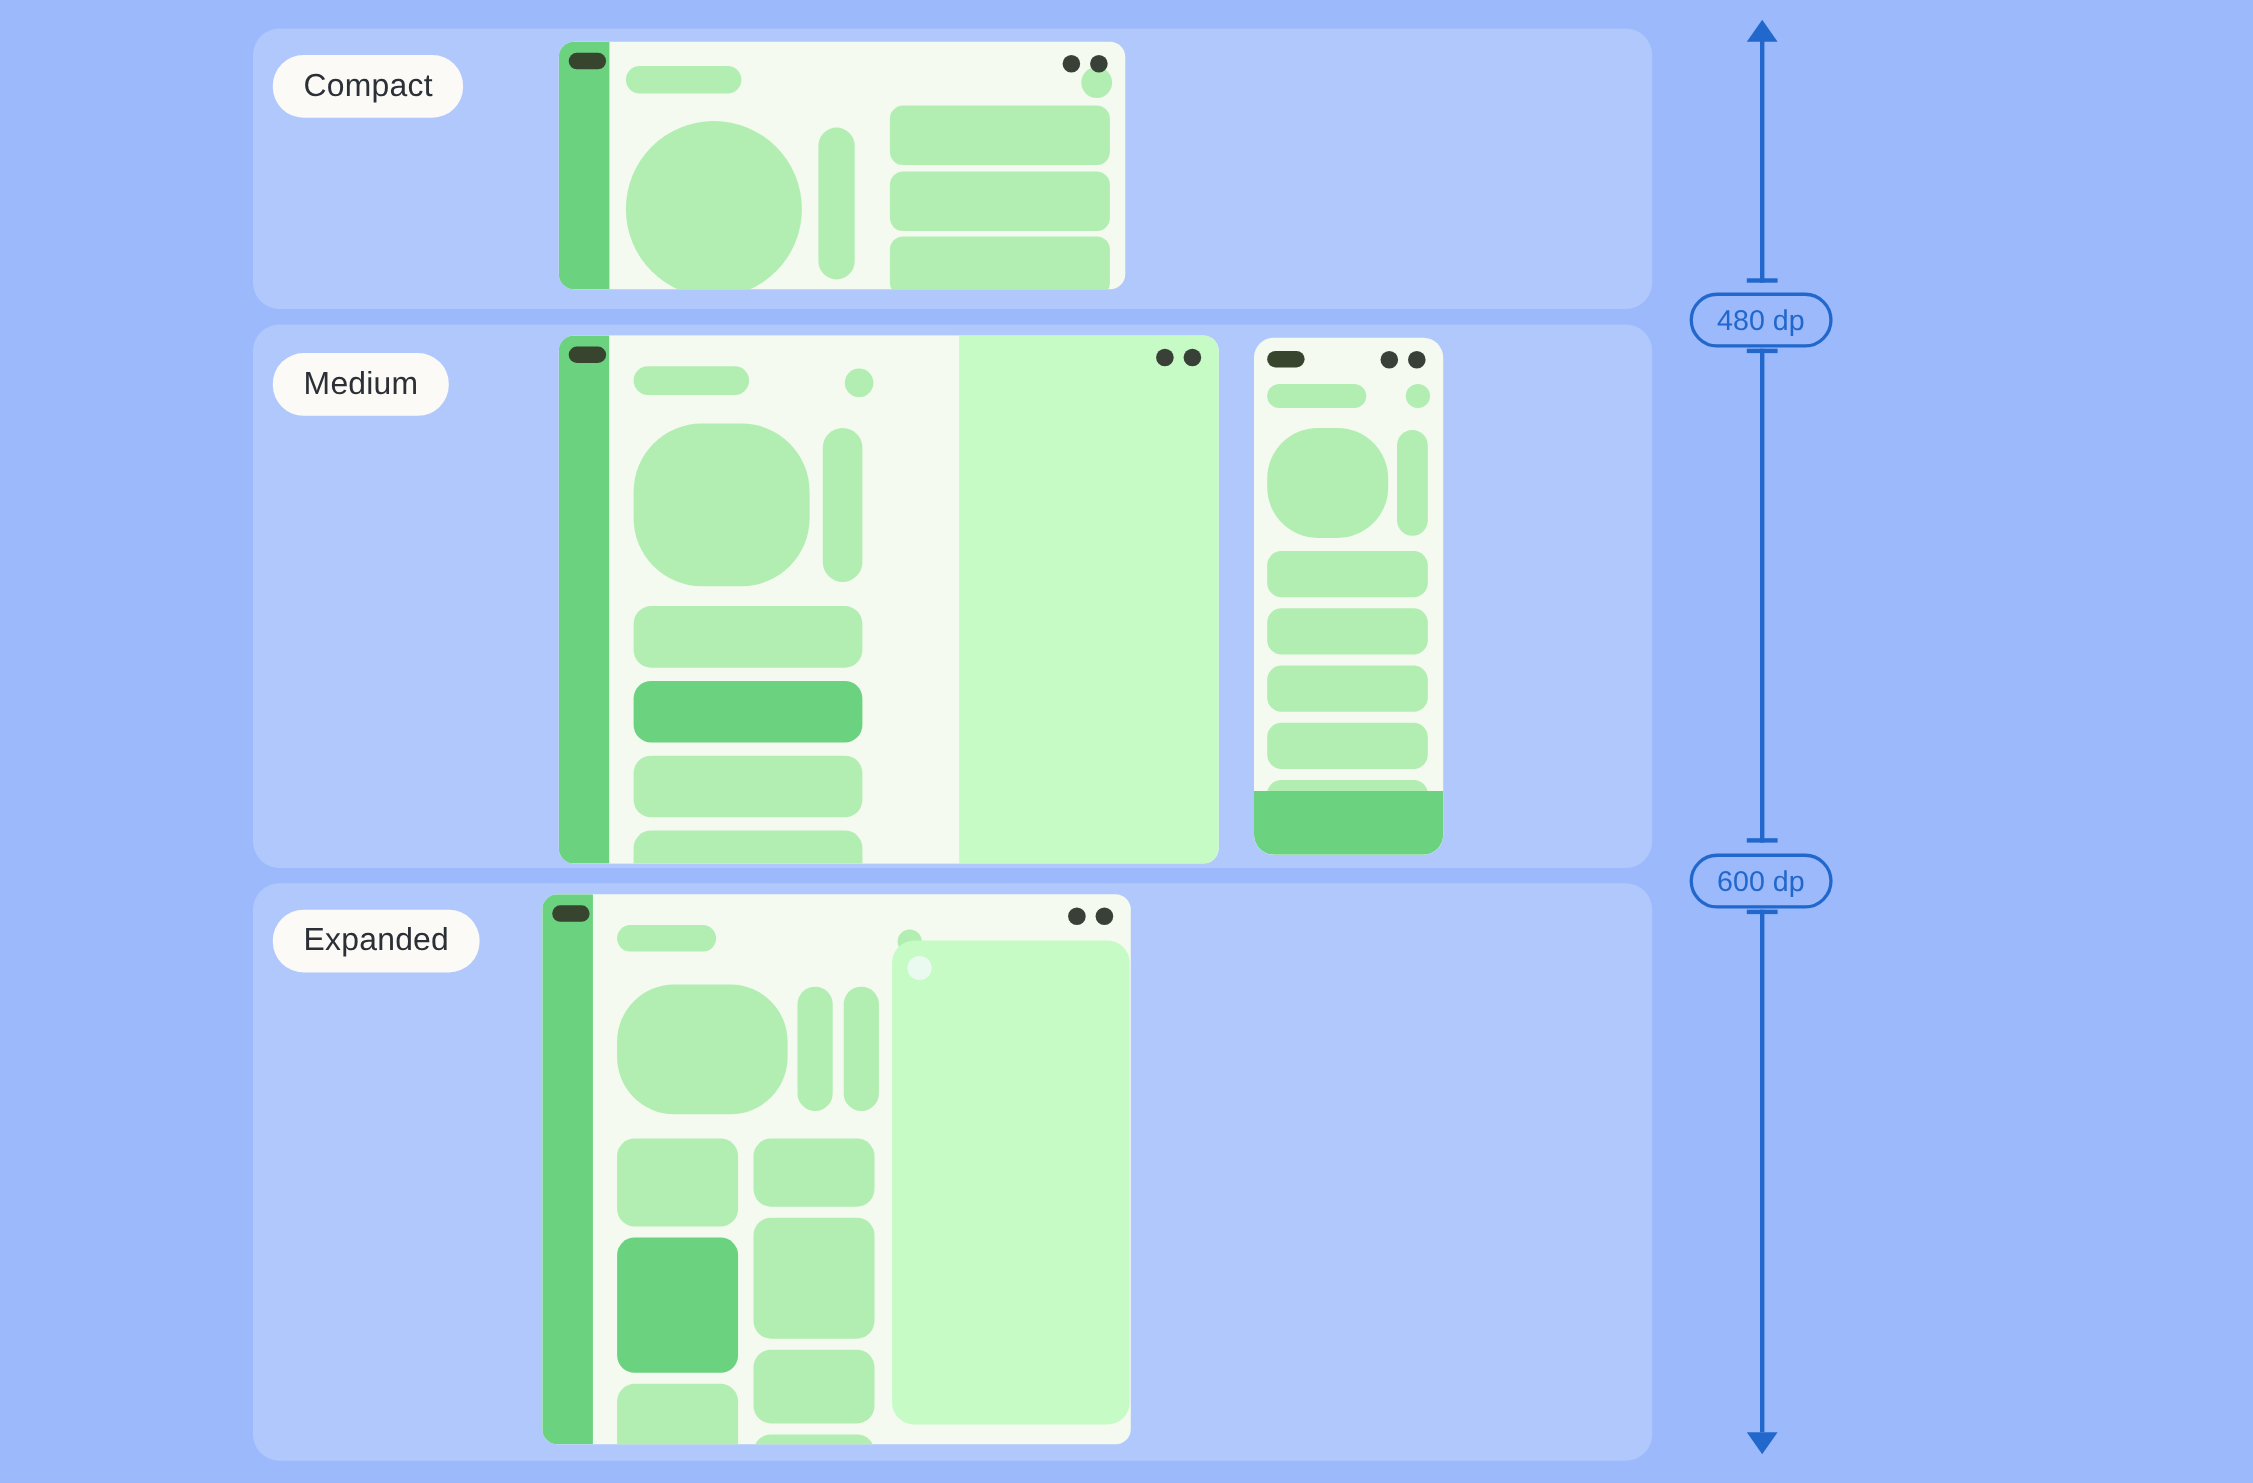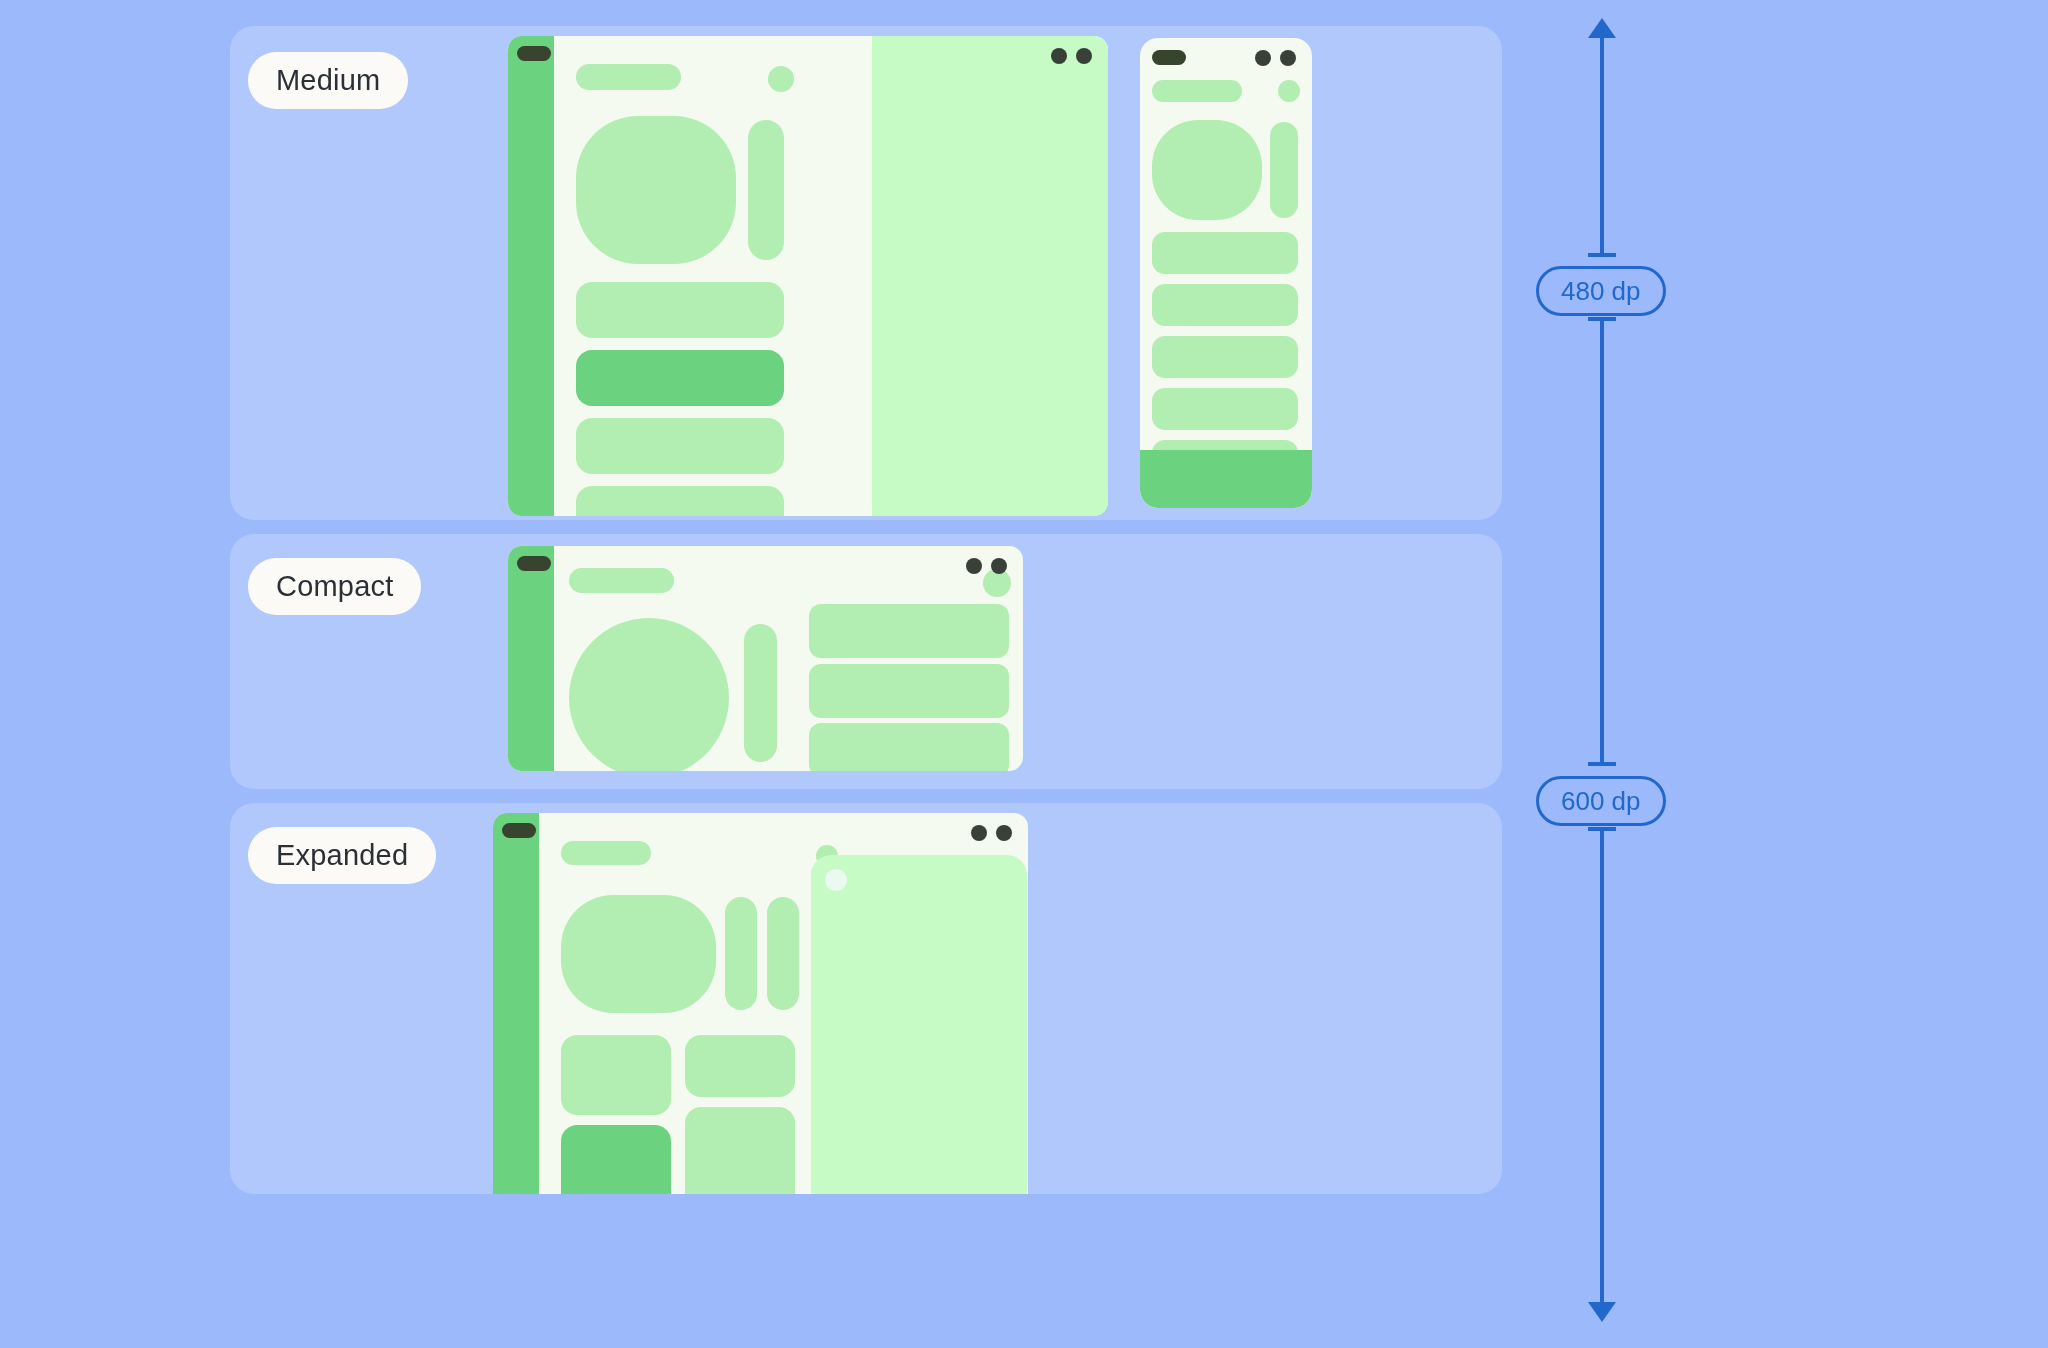--- a/index.html
+++ b/index.html
@@ -14,21 +14,21 @@
   .rows{position:absolute;left:230px;top:26px;width:1272px;}
   .row{
     background:#b1c8fd;
     border-radius:24px;
     position:relative;
     margin-bottom:14px;
     overflow:hidden;
   }
   .row-compact{height:255px;}
   .row-medium{height:494px;}
-  .row-expanded{height:391px;}
+  .row-expanded{height:525px;}
 
   .size-chip{
     position:absolute;left:18px;top:24px;
     background:#fbfaf6;
     border-radius:28px;
     padding:14px 28px;
     font-size:29px;
     color:#2b2f36;
     letter-spacing:.2px;
     line-height:1;
@@ -149,20 +149,43 @@
     line-height:1;
     background:transparent;
     white-space:nowrap;
   }
 </style>
 </head>
 <body>
 
 <div class="rows">
 
+  <div class="row row-compact">
+    <div class="size-chip">Compact</div>
+
+    <div class="device" id="dev-compact">
+      <div class="rail">
+        <div class="rail-pill"></div>
+      </div>
+      <div class="body">
+        <div class="dots">
+          <span class="dot"></span>
+          <span class="dot"></span>
+        </div>
+        <div class="blk pill c-title"></div>
+        <div class="blk circle c-avatar"></div>
+        <div class="blk pill c-bar"></div>
+        <div class="blk circle c-fab"></div>
+        <div class="blk c-card c-card1"></div>
+        <div class="blk c-card c-card2"></div>
+        <div class="blk c-card c-card3"></div>
+      </div>
+    </div>
+  </div>
+
   <div class="row row-medium">
     <div class="size-chip">Medium</div>
 
     <div class="device" id="dev-med">
       <div class="rail">
         <div class="rail-pill"></div>
       </div>
       <div class="pane">
         <div class="blk pill m-title"></div>
         <div class="blk circle m-fab"></div>
@@ -195,43 +218,20 @@
         <div class="blk p-row p-row1"></div>
         <div class="blk p-row p-row2"></div>
         <div class="blk p-row p-row3"></div>
         <div class="blk p-row p-row4"></div>
         <div class="blk p-row p-row5"></div>
         <div class="p-navbar"></div>
       </div>
     </div>
   </div>
 
-  <div class="row row-compact">
-    <div class="size-chip">Compact</div>
-
-    <div class="device" id="dev-compact">
-      <div class="rail">
-        <div class="rail-pill"></div>
-      </div>
-      <div class="body">
-        <div class="dots">
-          <span class="dot"></span>
-          <span class="dot"></span>
-        </div>
-        <div class="blk pill c-title"></div>
-        <div class="blk circle c-avatar"></div>
-        <div class="blk pill c-bar"></div>
-        <div class="blk circle c-fab"></div>
-        <div class="blk c-card c-card1"></div>
-        <div class="blk c-card c-card2"></div>
-        <div class="blk c-card c-card3"></div>
-      </div>
-    </div>
-  </div>
-
   <div class="row row-expanded">
     <div class="size-chip">Expanded</div>
 
     <div class="device" id="dev-exp">
       <div class="rail">
         <div class="rail-pill"></div>
       </div>
       <div class="body">
         <div class="dots">
           <span class="dot"></span>

